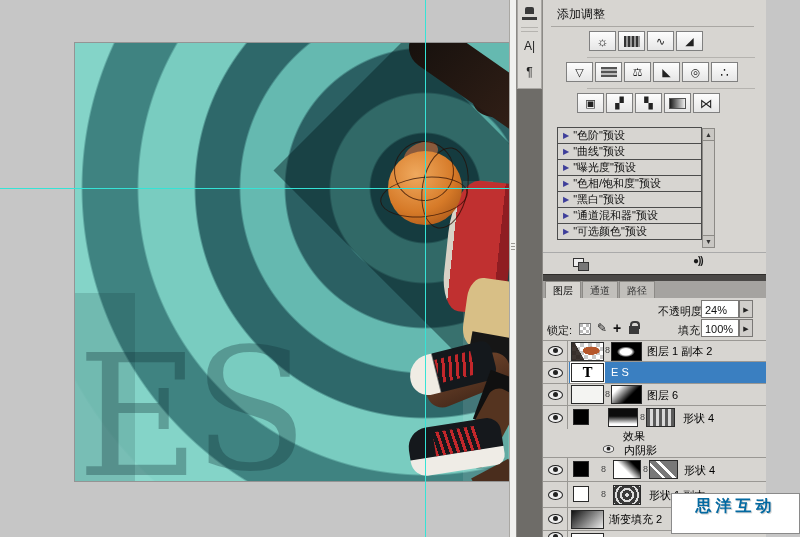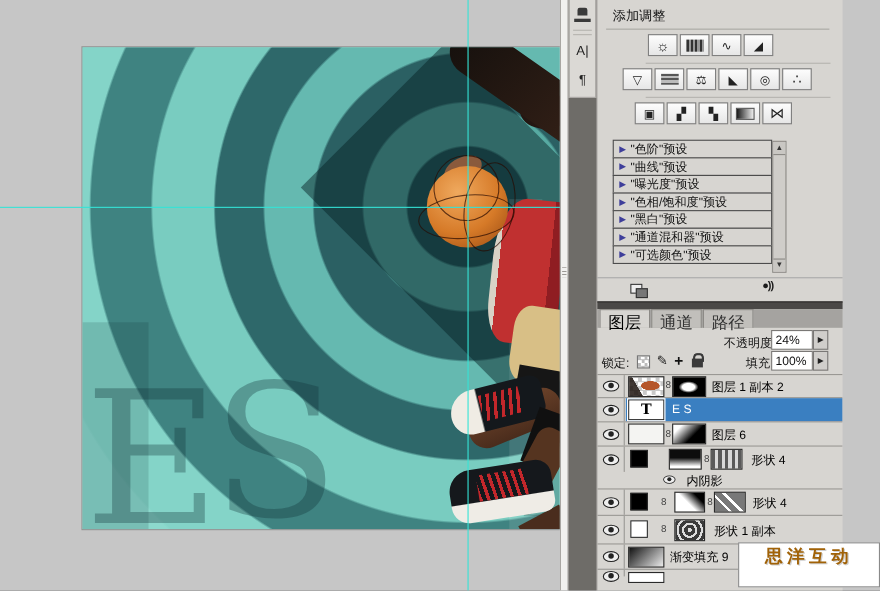--- a/index.html
+++ b/index.html
@@ -104,21 +104,21 @@
   .sa-up{top:0;border-bottom:1px solid #8c8a86}.sa-dn{bottom:0;border-top:1px solid #8c8a86}
   .adj-bot{position:absolute;left:0;top:252px;width:100%;height:22px;border-top:1px solid #aaa}
   .exp-ic{position:absolute;left:30px;top:5px;width:11px;height:9px;border:1px solid #333;background:#eee}
   .exp-ic:after{content:"";position:absolute;left:4px;top:3px;width:9px;height:7px;border:1px solid #333;background:#777}
   .clip-ic{position:absolute;left:150px;top:2px;font-size:10px;font-weight:bold;color:#1a1a1a;letter-spacing:-1px}
   .group-div{position:absolute;left:0;top:274px;width:100%;height:7px;background:#4a4846;border-top:1px solid #2e2c2a}
 
   
   #lp{position:absolute;left:0;top:281px;width:100%;bottom:0}
   .tabs{height:17px;background:#a5a3a0;display:flex;padding-left:2px}
-  .tab{height:17px;padding:2px 7px 0;font-size:15px;background:#c1bfbb;color:#333;
+  .tab{height:17px;padding:2px 7px 0;font-size:10px;background:#c1bfbb;color:#333;
        border:1px solid #8c8a86;border-bottom:none;margin-right:1px}
   .tab.active{background:#d7d5d1;color:#000}
   .brow{position:relative;height:22px}
   .dd{position:absolute;left:3px;top:2px;width:104px;height:18px;background:#fff;border:1px solid #7a7876;
       padding:2px 14px 0 5px;white-space:nowrap}
   .dd .arr{position:absolute;right:3px;top:5px;font-size:7px;color:#111}
   .flabel{position:absolute;top:6px;font-size:11px;color:#111;white-space:nowrap}
   .vbox{position:absolute;top:2px;width:38px;height:18px;background:#fff;border:1px solid #7a7876;padding:3px 3px 0}
   .spin{position:absolute;top:2px;width:14px;height:18px;background:#d0cecb;border:1px solid #7a7876;
         font-size:7px;text-align:center;line-height:17px;color:#222}
@@ -155,21 +155,21 @@
   .t-gradv{background:linear-gradient(180deg,#0d0d0d 0 42%,#fff 88%)}
   .t-vstripes{background:repeating-linear-gradient(90deg,#5a5a5a 0 3px,#d9d9d9 3px 6px)}
   .t-maskdiag{background:linear-gradient(225deg,#000 0 22%,#fff 55%)}
   .t-dstripes{background:linear-gradient(45deg,#787878 0 28%,#fff 28% 36%,#787878 36% 52%,#fff 52% 60%,#787878 60%)}
   .t-rings{background:repeating-radial-gradient(circle at 50% 50%,#ddd 0 2px,#3a3a3a 2px 5px)}
   .t-grd2{background:linear-gradient(135deg,#111,#ececec)}
   .t-black{background:#000}
   .t-white{background:#fff}
 
   #wm{position:absolute;left:671px;top:493px;width:129px;height:41px;background:#fff;
-      border:1px solid #8a8a8a;z-index:50;text-align:center;color:#a16207}
+      border:1px solid #8a8a8a;z-index:50;text-align:center;color:#0369a1}
   .wm1{font-size:16px;font-weight:bold;letter-spacing:4px;margin-top:2px;
        text-shadow:1px 1px 0 #cfcfcf}
   .wm2{font-size:13px;font-weight:bold;letter-spacing:0;text-shadow:1px 1px 0 #cfcfcf}
 </style>
 </head>
 <body>
 
 <div id="app">
 
   <div id="canvas">
@@ -389,20 +389,23 @@
           <div class="eyecell">
               <span class="eye"></span>
             </div>
           <div class="thumb t-black" style="left:30px;top:3px;width:16px;height:16px"></div>
           <div class="thumb t-gradv" style="left:65px;top:2px;width:30px;height:19px"></div>
           <span class="link8" style="left:97px">8</span>
           <div class="thumb t-vstripes" style="left:103px;top:2px;width:29px;height:19px"></div>
           <span class="llabel" style="left:140px">形状 4</span>
         </div>
 
+        <div class="lr" style="height:13px;border-top:none">
+          <span class="llabel" style="left:80px">效果</span>
+        </div>
 
         <div class="lr" style="height:15px;border-top:none">
           <span class="eye sm" style="position:absolute;left:58px;top:2px;margin-top:0"></span>
           <span class="llabel" style="left:81px">内阴影</span>
         </div>
 
         <div class="lr" style="height:24px">
           <div class="eyecell">
               <span class="eye"></span>
             </div>
@@ -422,21 +425,21 @@
           <span class="link8" style="left:58px">8</span>
           <div class="thumb t-rings" style="left:70px;top:3px;width:28px;height:20px"></div>
           <span class="llabel" style="left:106px">形状 1 副本</span>
         </div>
 
         <div class="lr" style="height:23px">
           <div class="eyecell">
               <span class="eye"></span>
             </div>
           <div class="thumb t-grd2" style="left:28px;top:2px;width:33px;height:19px"></div>
-          <span class="llabel" style="left:66px">渐变填充 9</span>
+          <span class="llabel" style="left:66px">渐变填充 2</span>
         </div>
 
         <div class="lr" style="height:7px">
           <div class="eyecell">
               <span class="eye" style="margin-top:-2px"></span>
             </div>
           <div class="thumb t-white" style="left:28px;top:2px;width:33px;height:10px"></div>
         </div>
 
       </div>

